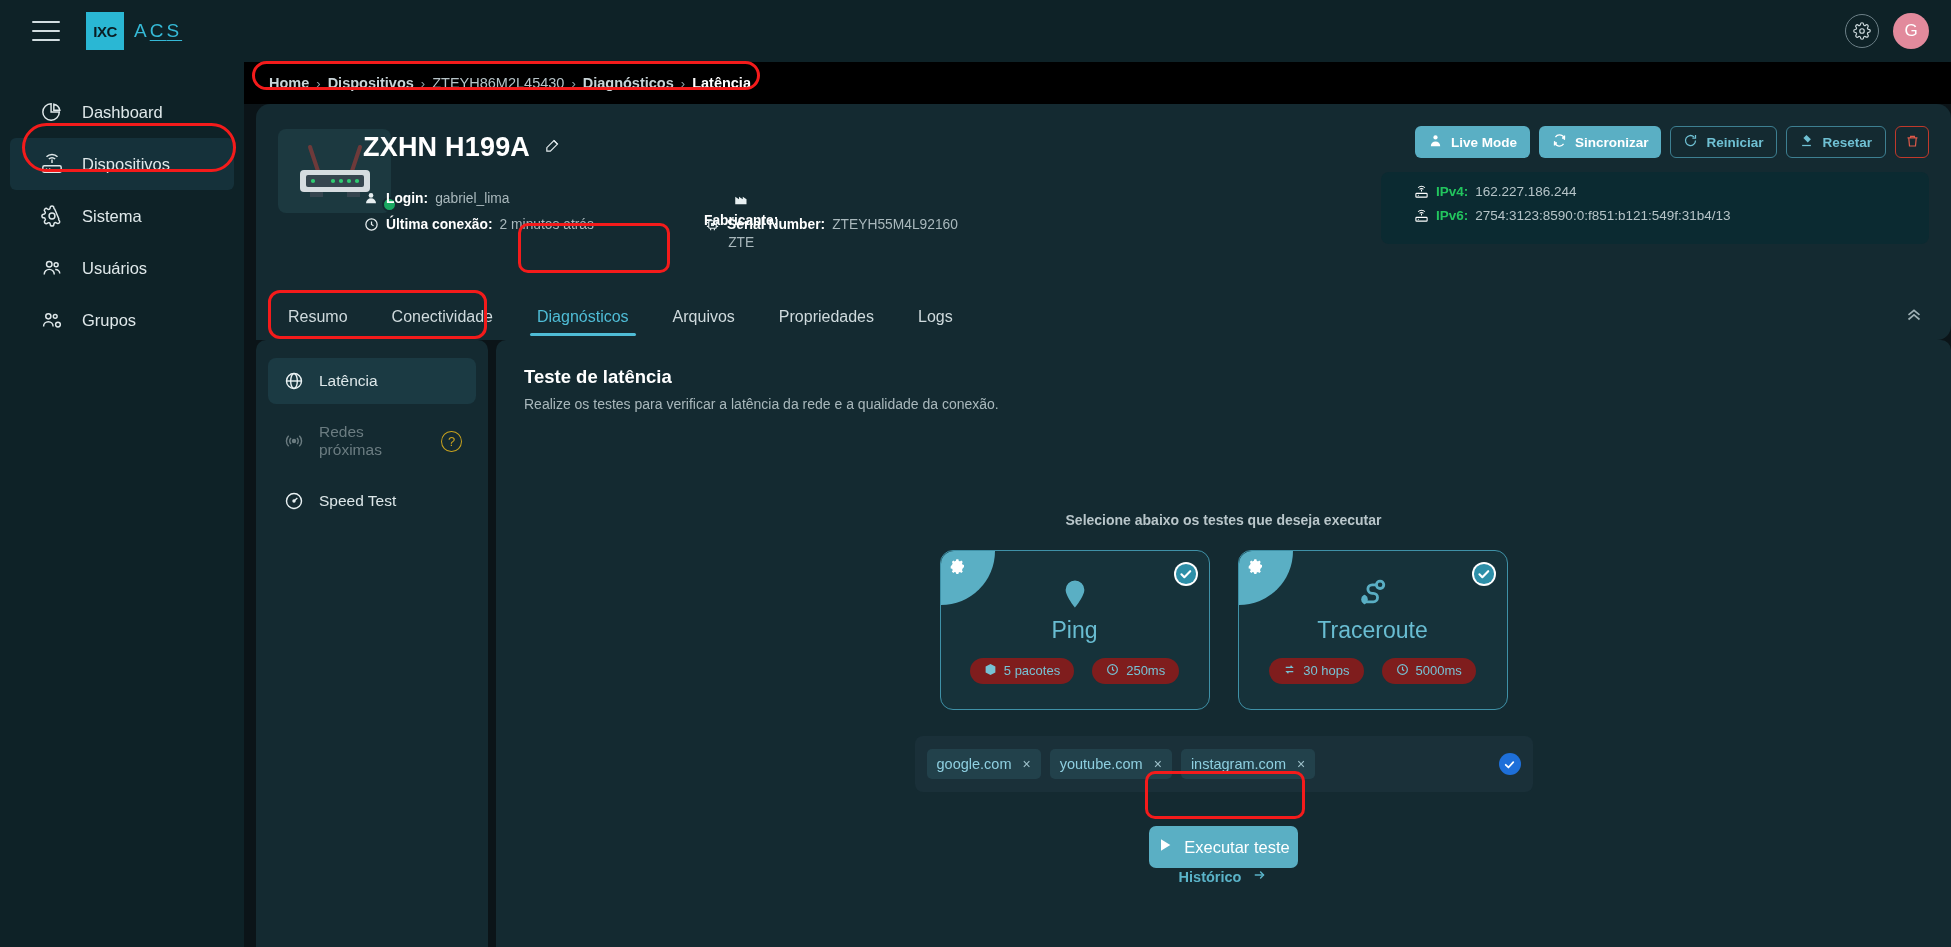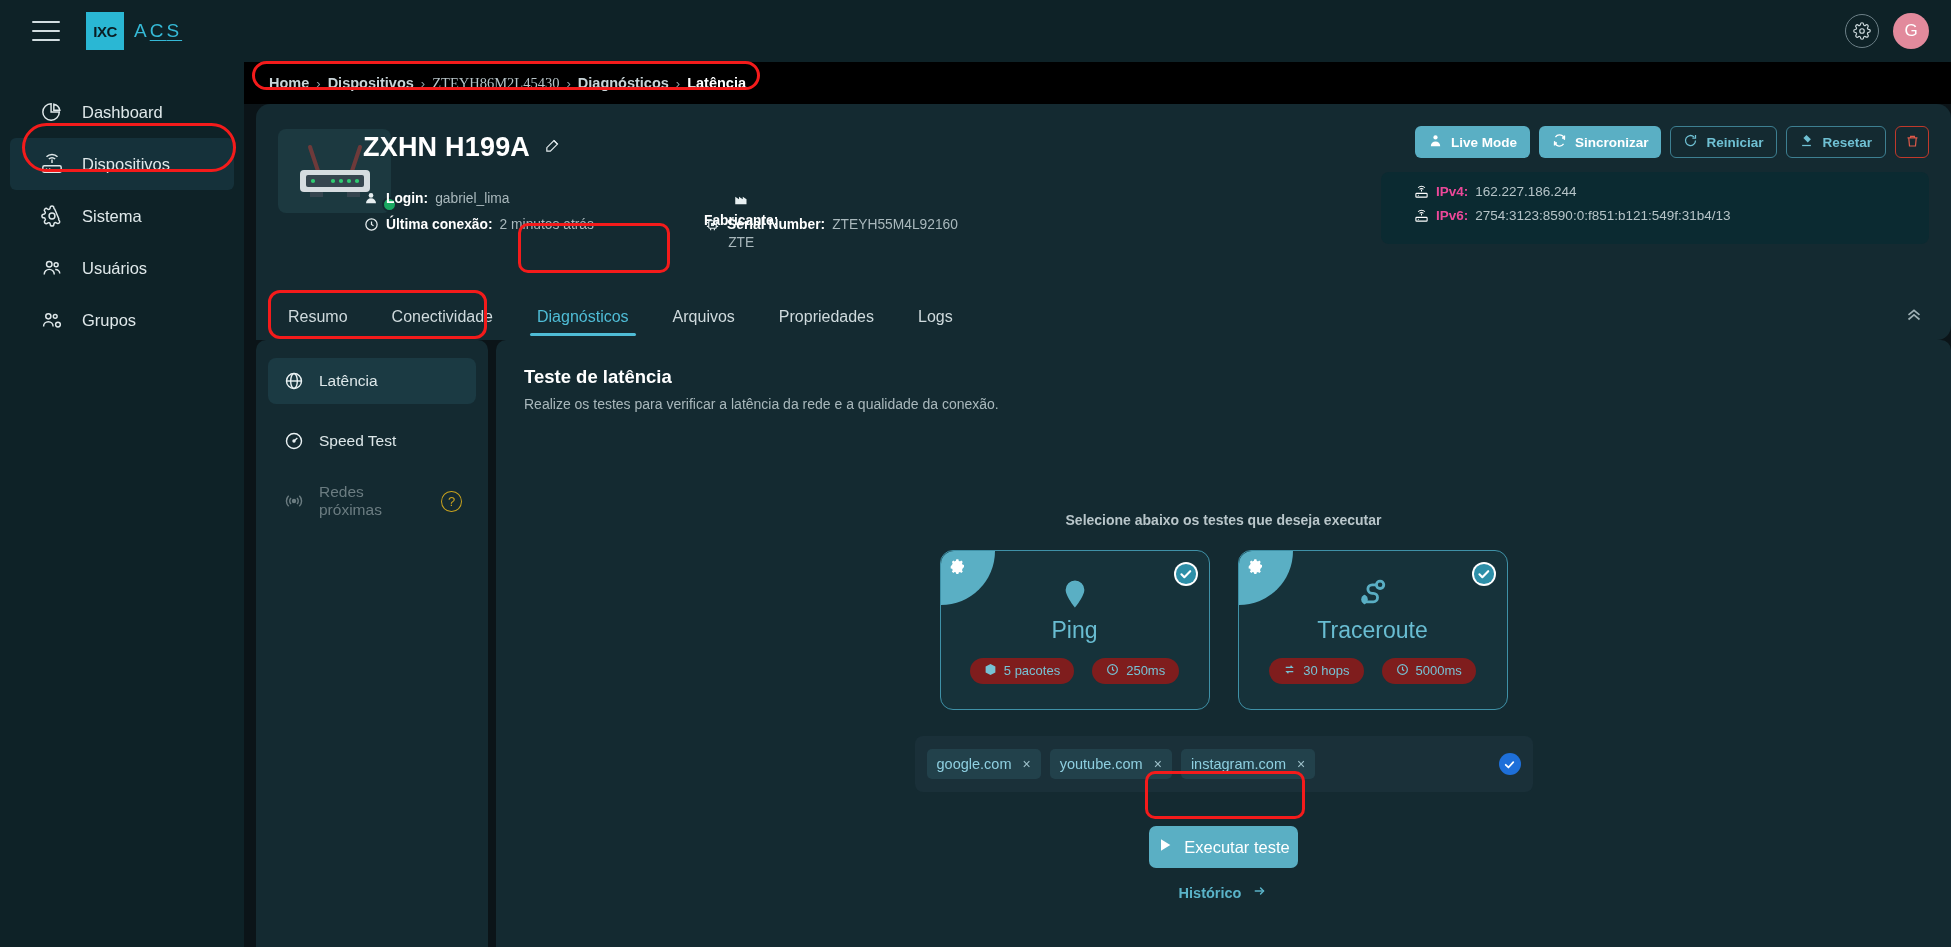--- a/index.html
+++ b/index.html
@@ -51,21 +51,21 @@
   .hl-ring {
     position: absolute; border: 3px solid #f41b1b; border-radius: 26px; pointer-events: none;
   }
 
   
   .main { position: absolute; left: 244px; top: 62px; width: 1707px; height: 885px; background: #0b1418; }
 
   .breadcrumb-bar { height: 42px; display: flex; align-items: center; padding-left: 25px; background: #000000; }
   .breadcrumb { display: flex; align-items: center; font-size: 14.5px; gap: 7px; }
   .bc-item { color: #c8d4d7; font-weight: bold; cursor: pointer; }
-  .bc-item.plain { font-weight: normal; color: #b6c3c7; font-family: Liberation Serif, serif; }
+  .bc-item.plain { font-weight: normal; color: #b6c3c7; }
   .bc-item.current { color: #ffffff; font-weight: bold; }
   .bc-sep { color: #8fa0a5; font-size: 13px; }
 
   .device-panel {
     position: relative; margin: 0 0 0 12px; width: 1695px; height: 186px;
     background: #142a31; border-radius: 14px 14px 0 0;
   }
   .device-thumb {
     position: absolute; left: 22px; top: 25px; width: 113px; height: 84px;
     background: #1c3940; border-radius: 8px;
@@ -89,21 +89,21 @@
   }
   .btn-filled { background: #5aafc4; color: #ffffff; }
   .btn-outline { background: transparent; border: 1px solid #3d7f91; color: #6fc0d3; padding-left: 12px; }
   .btn-danger { background: transparent; border: 1px solid #c0392b; color: #e05a4a; width: 34px; padding: 0; justify-content: center; }
 
   .ip-panel {
     position: absolute; right: 22px; top: 68px; width: 548px; height: 72px;
     background: #0b2a31; border-radius: 8px; padding: 11px 0 0 32px;
   }
   .ip-row { display: flex; align-items: center; gap: 7px; font-size: 13.5px; margin-bottom: 8px; }
-  .ip-label { color: #ec4899; font-weight: bold; }
+  .ip-label { color: #22c55e; font-weight: bold; }
   .ip-value { color: #b6c4c8; }
 
   .tabs-bar {
     position: relative; margin-left: 12px; width: 1695px; height: 50px;
     background: #142a31; border-radius: 0 0 14px 0; display: flex; align-items: flex-end;
   }
   .tabs { display: flex; align-items: flex-end; height: 50px; padding-left: 13px; gap: 6px; }
   .tab {
     padding: 0 19px; height: 46px; display: flex; align-items: center; justify-content: center;
     color: #cfdadd; font-size: 16px; cursor: pointer; position: relative;
@@ -176,21 +176,21 @@
   .tags-confirm {
     margin-left: auto; width: 22px; height: 22px; border-radius: 50%; background: #1e6fd9;
     display: flex; align-items: center; justify-content: center; cursor: pointer;
   }
 
   .run-wrap { display: flex; flex-direction: column; align-items: center; margin-top: 34px; position: relative; }
   .run-btn {
     background: #5aafc4; color: #ffffff; font-size: 16.5px; font-weight: normal;
     padding: 11px 8px; border-radius: 7px; display: flex; align-items: center; gap: 11px; cursor: pointer;
   }
-  .history-link { margin-top: 16px; color: #5ab3c8; font-size: 14.5px; font-weight: bold; display: flex; align-items: center; gap: 11px; cursor: pointer; }
+  .history-link { margin-top: 0; color: #5ab3c8; font-size: 14.5px; font-weight: bold; display: flex; align-items: center; gap: 11px; cursor: pointer; }
 </style>
 </head>
 <body>
 
 <div class="app">
 
   <div class="topbar">
     <div class="hamburger">
       <span></span>
         <span></span>
@@ -472,42 +472,42 @@
         <div class="subnav-item active">
           <span class="side-icon">
             <svg width="20" height="20" viewBox="0 0 24 24" fill="none" stroke="#eaf2f4" stroke-width="1.7">
               <circle cx="12" cy="12" r="9"></circle>
                 <ellipse cx="12" cy="12" rx="4" ry="9"></ellipse>
                 <path d="M3 12h18"></path>
             </svg>
           </span>
           <span>Latência</span>
         </div>
+        <div class="subnav-item disabled">
+          <span class="side-icon">
+            <svg width="20" height="20" viewBox="0 0 24 24" fill="none" stroke="#6b7c81" stroke-width="1.7">
+              <circle cx="12" cy="12" r="1.8" fill="#6b7c81"></circle>
+              <path d="M8.4 8.4a5 5 0 0 0 0 7.2M15.6 8.4a5 5 0 0 1 0 7.2"></path>
+              <path d="M5.6 5.6a9 9 0 0 0 0 12.8M18.4 5.6a9 9 0 0 1 0 12.8"></path>
+            </svg>
+          </span>
+          <span>Redes próximas</span>
+          <span class="help-badge">
+            <span>?</span>
+          </span>
+        </div>
         <div class="subnav-item">
           <span class="side-icon">
             <svg width="20" height="20" viewBox="0 0 24 24" fill="none" stroke="#eaf2f4" stroke-width="1.7">
               <circle cx="12" cy="12" r="9"></circle>
                 <path d="M12 12l4-3.5"></path>
                 <circle cx="12" cy="12" r="1.2" fill="#eaf2f4"></circle>
             </svg>
           </span>
           <span>Speed Test</span>
-        </div>
-        <div class="subnav-item disabled">
-          <span class="side-icon">
-            <svg width="20" height="20" viewBox="0 0 24 24" fill="none" stroke="#6b7c81" stroke-width="1.7">
-              <circle cx="12" cy="12" r="1.8" fill="#6b7c81"></circle>
-              <path d="M8.4 8.4a5 5 0 0 0 0 7.2M15.6 8.4a5 5 0 0 1 0 7.2"></path>
-              <path d="M5.6 5.6a9 9 0 0 0 0 12.8M18.4 5.6a9 9 0 0 1 0 12.8"></path>
-            </svg>
-          </span>
-          <span>Redes próximas</span>
-          <span class="help-badge">
-            <span>?</span>
-          </span>
         </div>
       </div>
 
       <div class="panel">
         <h2>Teste de latência</h2>
         <div class="panel-sub">Realize os testes para verificar a latência da rede e a qualidade da conexão.</div>
 
         <div class="select-hint">Selecione abaixo os testes que deseja executar</div>
 
         <div class="cards">

